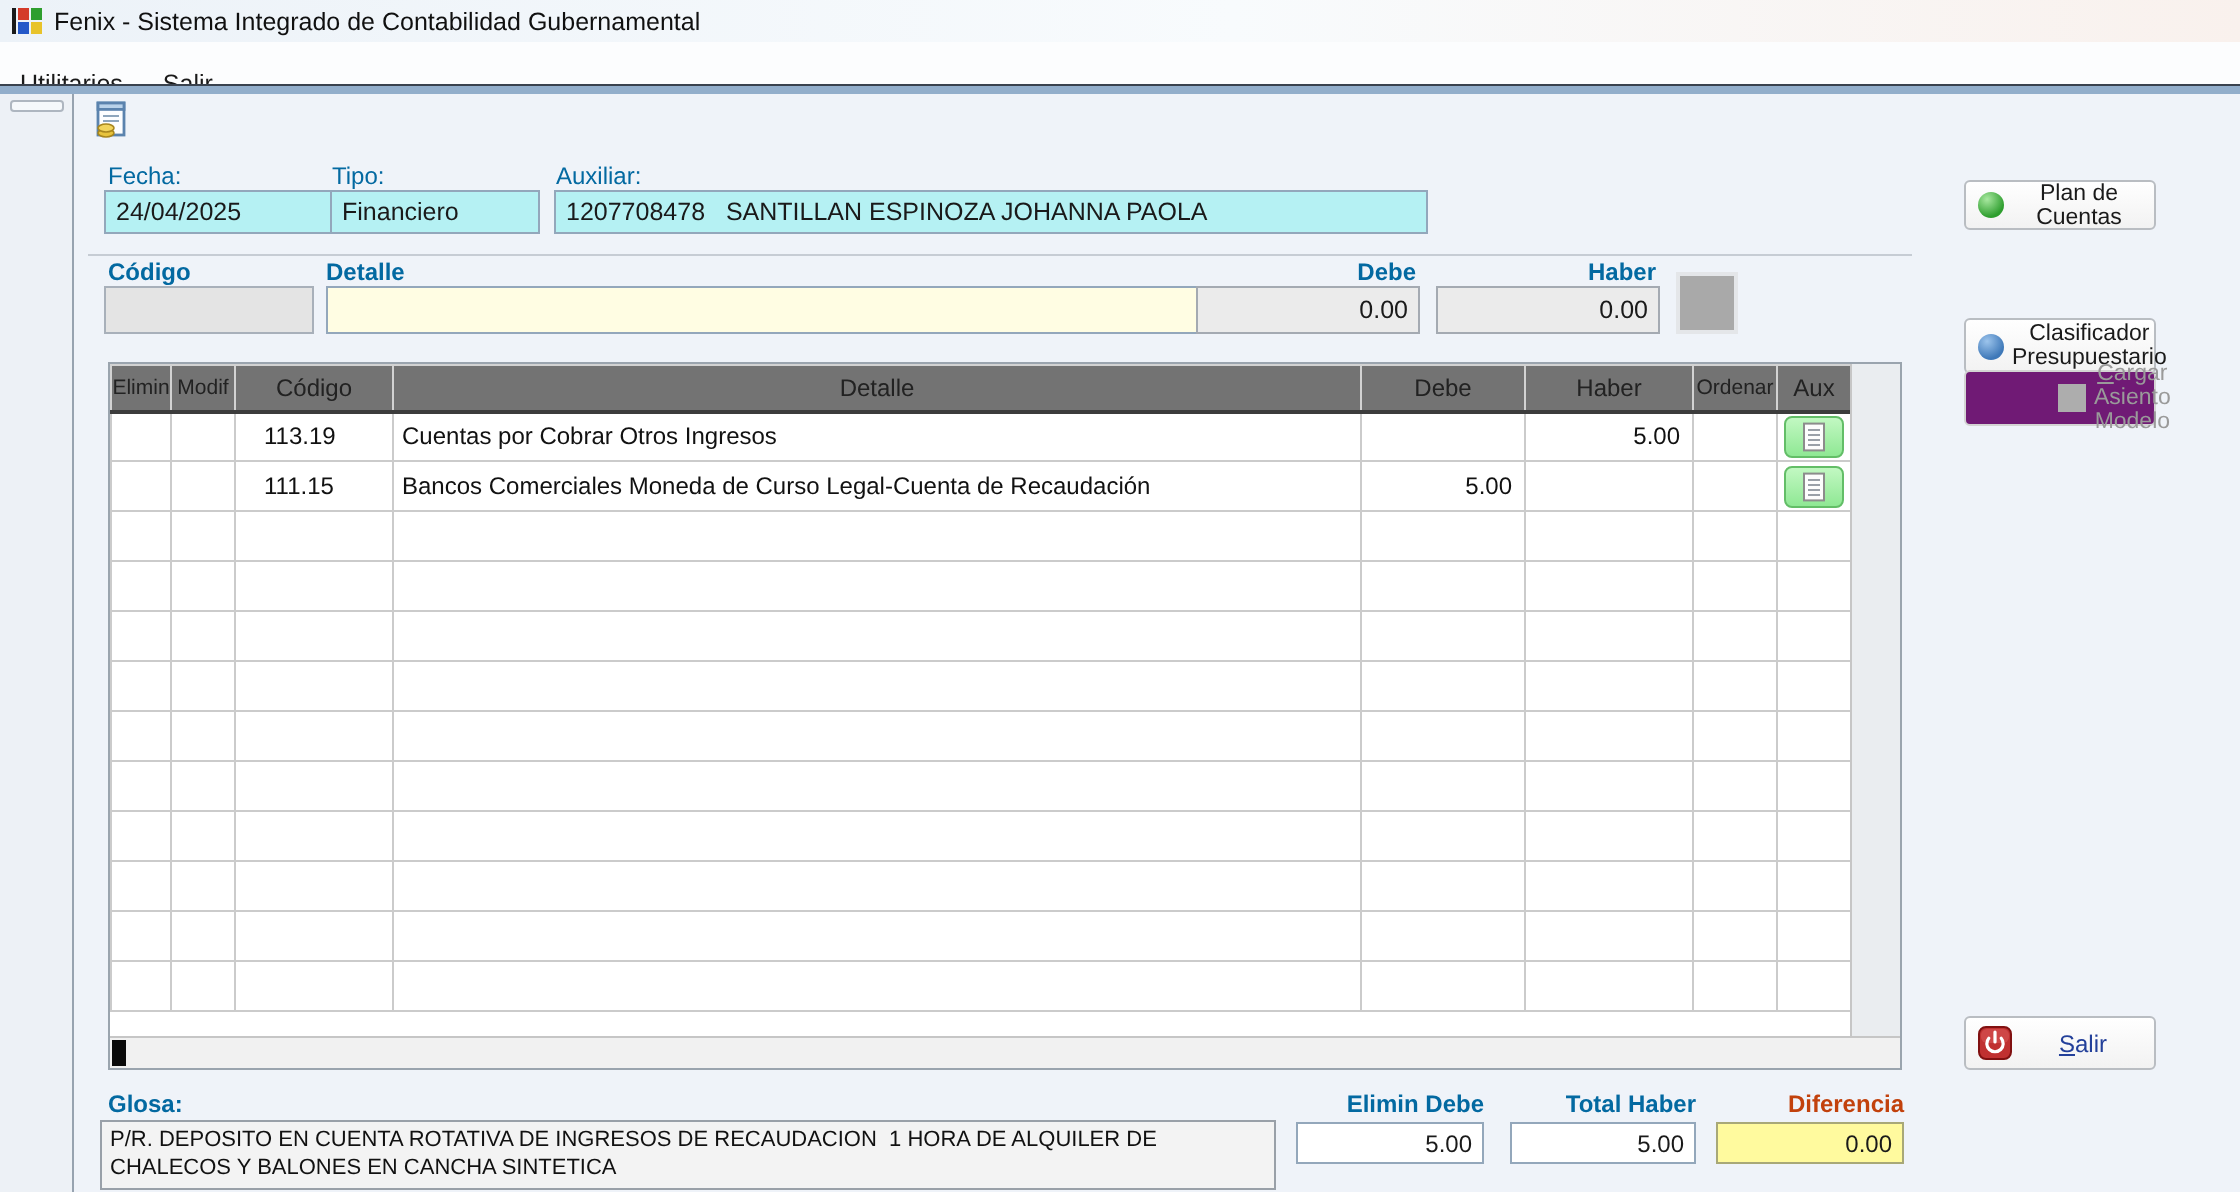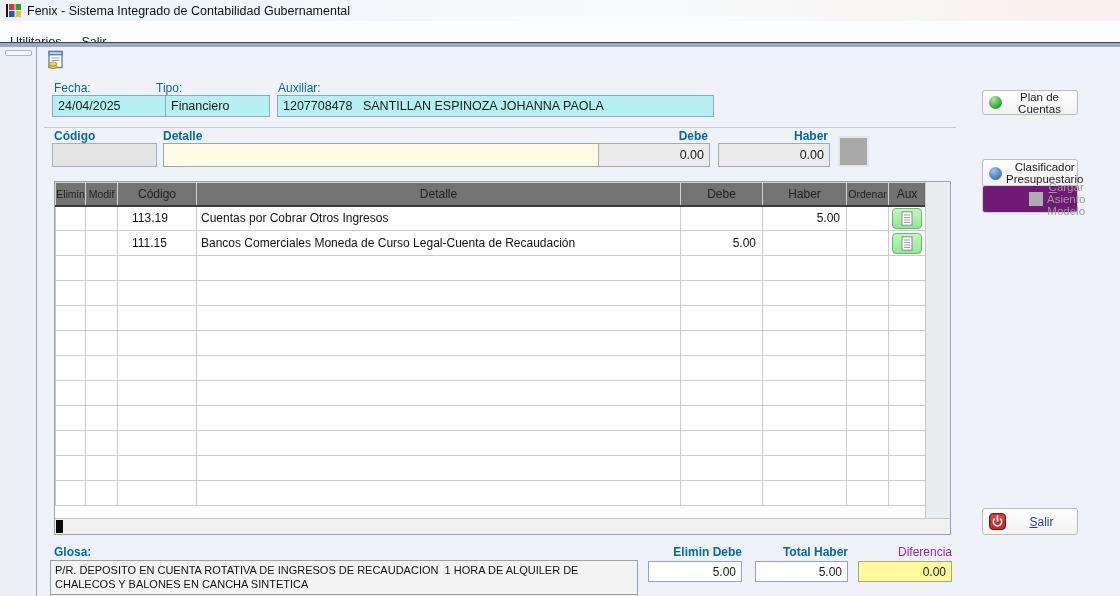--- a/index.html
+++ b/index.html
@@ -21,21 +21,21 @@
   
   .leftstrip { left:0; top:47px; width:37px; height:549px; background:#EDF1F6; border-right:1px solid #97A3B0; }
   .grip { position:absolute; left:5px; top:3px; width:27px; height:6px; border:1px solid #AEB6C0; border-radius:2px; background:#F5F8FB; }
 
   
   .tool-icon { left:46px; top:50px; width:20px; height:20px; }
 
   
   .lbl { font-size:12px; color:#0369a1; white-space:nowrap; }
   .lbl.b { font-weight:bold; }
-  .lbl.red { color:#a21caf; font-weight:normal; }
+  .lbl.red { color:#c2410c; font-weight:bold; }
   .field { border:1px solid #93A7BB; background:#fff; font-size:12.5px; color:#1a1a1a;
     display:flex; align-items:center; padding:0 5px; white-space:pre; overflow:hidden; }
   .field.cyan { background:#B5F1F3; }
   .field.cream { background:#FFFDE3; }
   .field.grey { background:#E4E4E4; border-color:#A8B0BA; }
   .field.sunk { background:#EBEBEB; border-color:#A4AAB2; justify-content:flex-end; }
   .field.right { justify-content:flex-end; }
   .field.yellow { background:#FFFA9E; border-color:#A8A878; }
   .divider { left:44px; top:127px; width:912px; height:1px; background:#C6CCD4; }
   .sq-btn { left:838px; top:136px; width:31px; height:31px; background:#A9A9A9; border:2px solid #E4E6E9; }
@@ -108,21 +108,21 @@
     <rect x="3" y="1.5" width="13" height="3.2" fill="#B9D2EA" stroke="#5B83AE" stroke-width="1.4"></rect>
     <line x1="5.5" y1="8" x2="13.5" y2="8" stroke="#8FA6BC" stroke-width="1"></line>
     <line x1="5.5" y1="10.5" x2="13.5" y2="10.5" stroke="#8FA6BC" stroke-width="1"></line>
     <ellipse cx="7" cy="16.5" rx="4" ry="2" fill="#E8C33C" stroke="#A8861E" stroke-width="0.8"></ellipse>
     <ellipse cx="7" cy="14" rx="4" ry="2" fill="#F2D45C" stroke="#A8861E" stroke-width="0.8"></ellipse>
   </svg>
 
   <span class="abs lbl" style="left:54px; top:81px;">Fecha:</span>
   <div class="abs field cyan" style="left:52px; top:95px; width:126px; height:22px;">24/04/2025</div>
 
-  <span class="abs lbl" style="left:156px; top:81px;">Tipo:</span>
+  <span class="abs lbl" style="left:166px; top:81px;">Tipo:</span>
   <div class="abs field cyan" style="left:165px; top:95px; width:105px; height:22px;">Financiero</div>
 
   <span class="abs lbl" style="left:278px; top:81px;">Auxiliar:</span>
   <div class="abs field cyan" style="left:277px; top:95px; width:437px; height:22px;">1207708478   SANTILLAN ESPINOZA JOHANNA PAOLA</div>
 
   <div class="abs divider"></div>
 
   <span class="abs lbl b" style="left:54px; top:129px;">Código</span>
   <div class="abs field grey" style="left:52px; top:143px; width:105px; height:24px;"></div>
 

